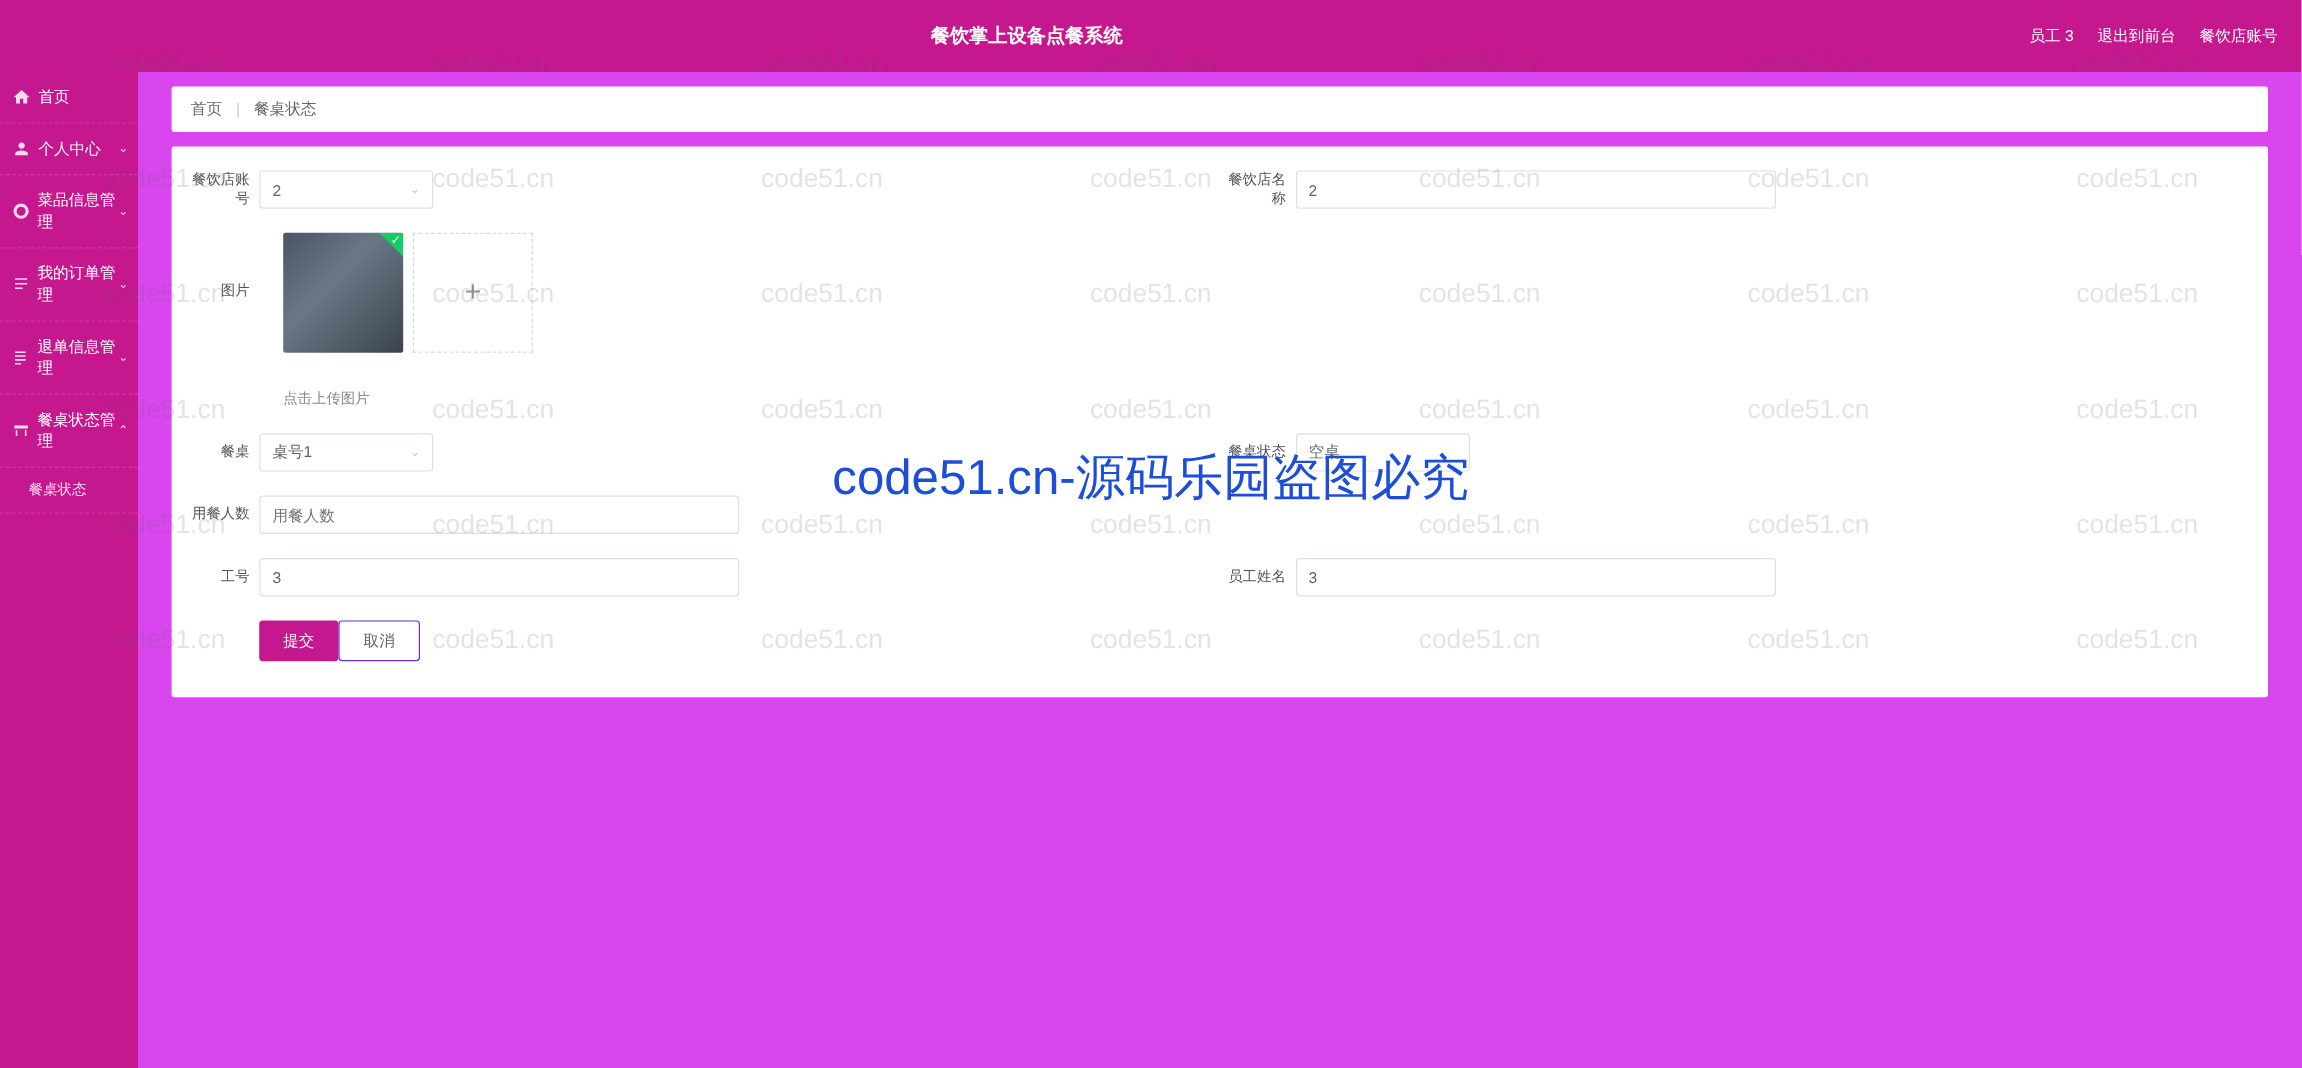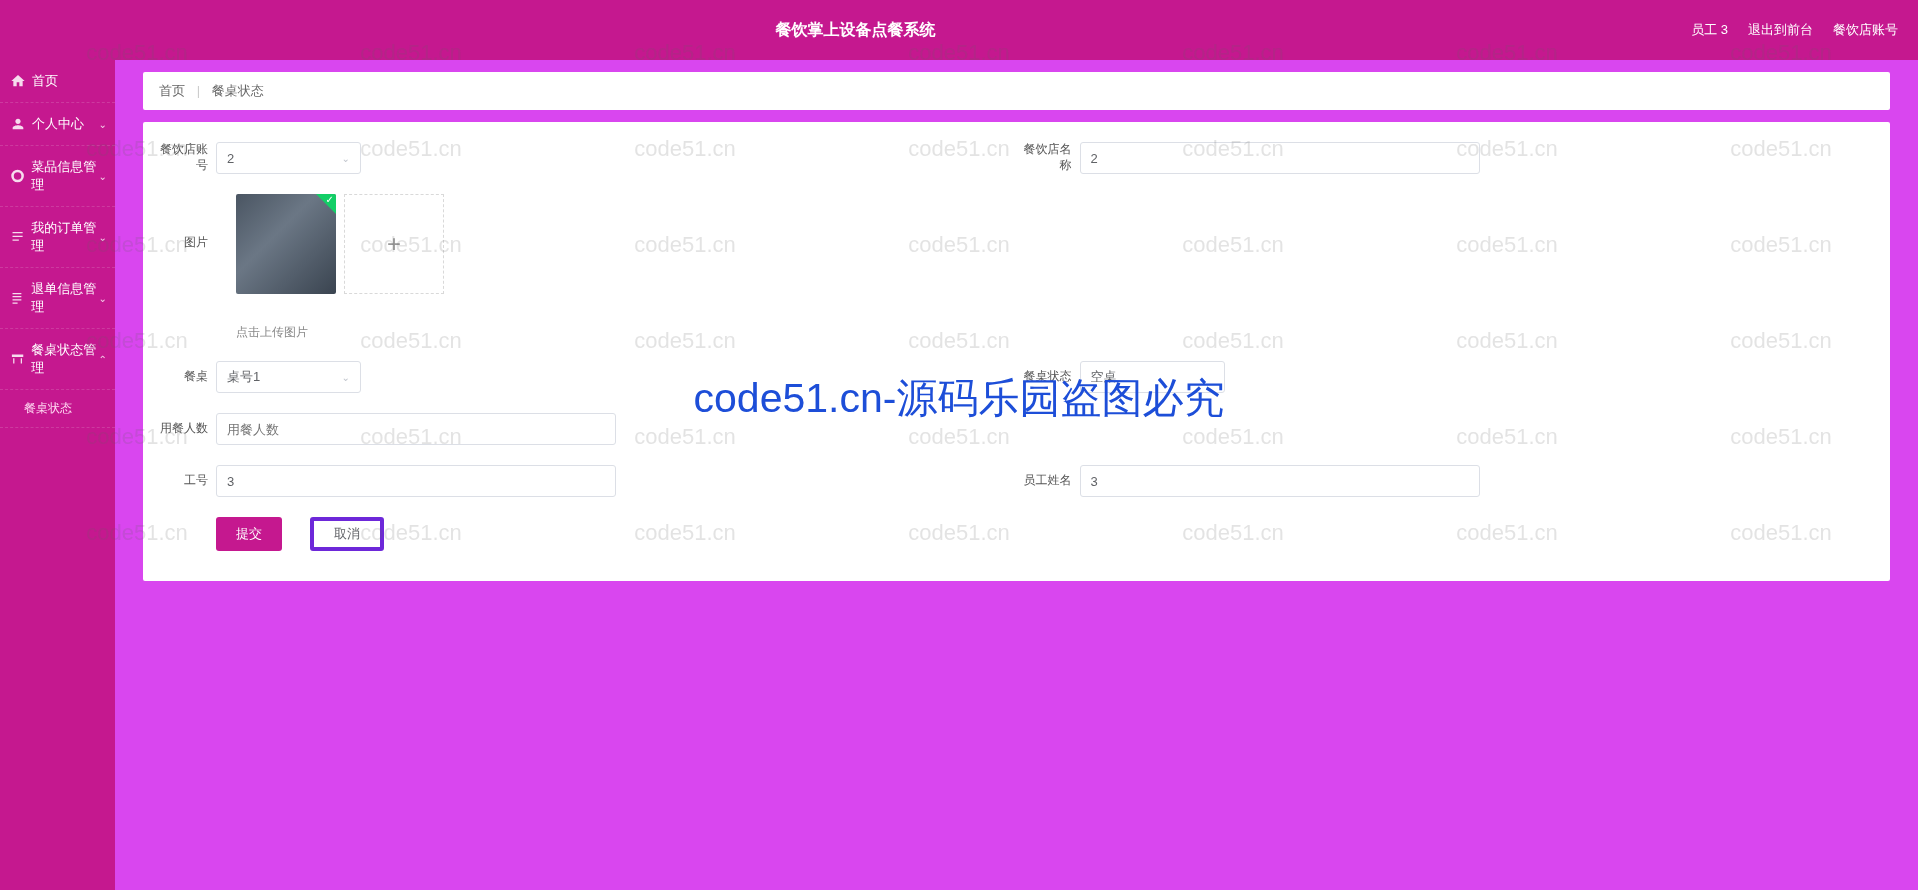--- a/index.html
+++ b/index.html
@@ -37,24 +37,24 @@
 .image-section { display: flex; align-items: flex-start; gap: 20px; }
 .image-label { width: 55px; text-align: right; margin-right: 8px; font-size: 12px; color: #555; padding-top: 40px; }
 .image-wrap { display: flex; flex-direction: column; }
 .image-row { display: flex; gap: 8px; }
 .image-thumb { width: 100px; height: 100px; background: linear-gradient(135deg,#4a5562 0%,#6b7785 40%,#3a4450 100%); position: relative; border-radius: 2px; overflow: hidden; }
 .image-thumb .check { position: absolute; top: 0; right: 0; width: 20px; height: 20px; background: #13ce66; clip-path: polygon(0 0,100% 0,100% 100%); }
 .image-thumb .check::after { content: "✓"; position: absolute; top: 0; right: 2px; color: #fff; font-size: 10px; }
 .image-add { width: 100px; height: 100px; border: 1px dashed #d9d9d9; display: flex; align-items: center; justify-content: center; font-size: 24px; color: #999; cursor: pointer; background: #fff; }
 .image-hint { margin-top: 30px; font-size: 12px; color: #888; }
 
-.btn-row { display: flex; gap: 28px; margin-left: 63px; }
+.btn-row { display: flex; gap: 0; margin-left: 63px; }
 .btn { height: 34px; padding: 0 20px; border-radius: 3px; font-size: 13px; cursor: pointer; display: flex; align-items: center; }
 .btn-primary { background: #c5188f; color: #fff; border: none; }
-.btn-default { background: #fff; color: #606266; border: 4px solid #6d28d9; }
+.btn-default { background: #fff; color: #606266; border: 1px solid #6d28d9; }
 
 .watermark { position: fixed; top: 0; left: 0; right: 0; bottom: 0; pointer-events: none; z-index: 1; overflow: hidden; }
 .wm-row { display: flex; justify-content: space-around; color: rgba(100,100,100,0.18); font-size: 22px; white-space: nowrap; }
 .wm-row span { padding: 0 40px; }
 .watermark-big { position: fixed; top: 371px; left: 50%; transform: translateX(-50%); color: #1d4ed8; font-size: 41px; font-weight: 500; pointer-events: none; z-index: 2; white-space: nowrap; }
 
 svg.icon { fill: currentColor; }
 </style>
 </head>
 <body>

